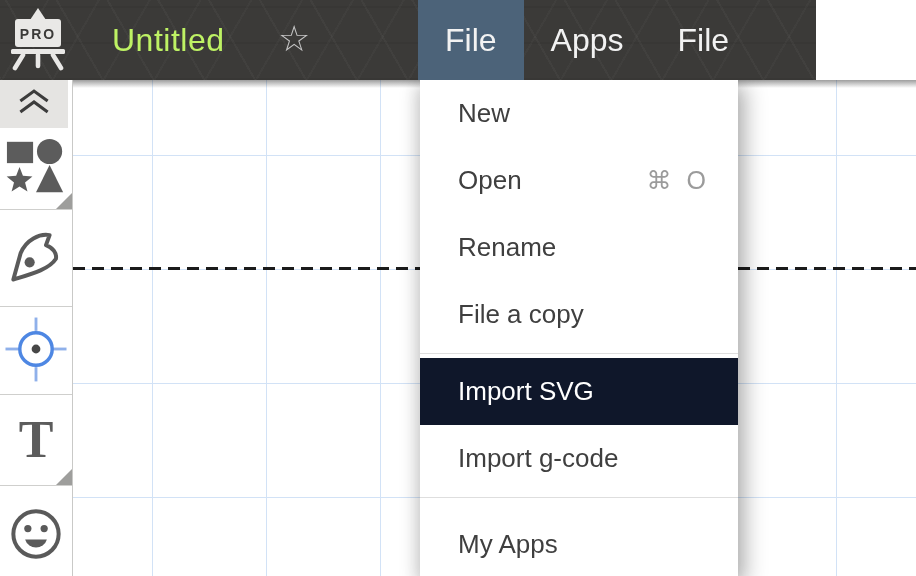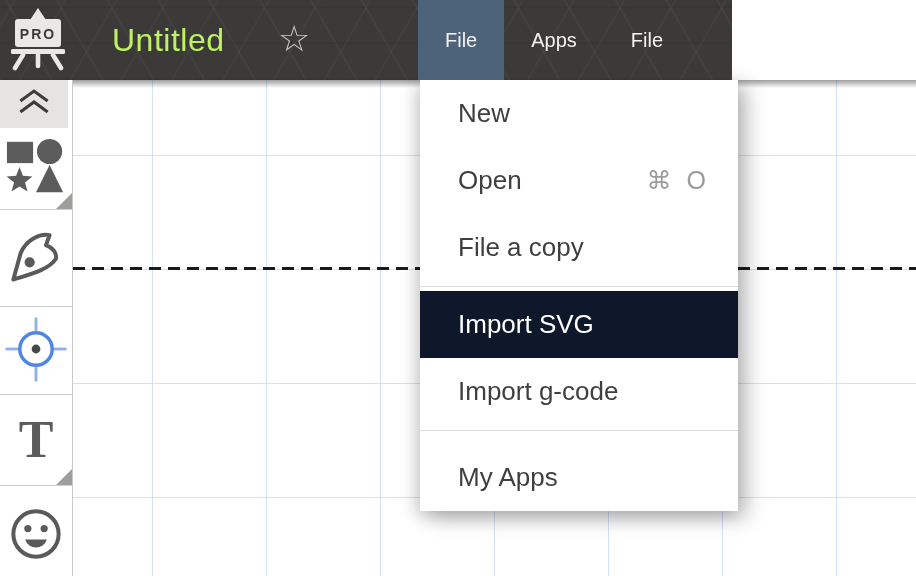--- a/index.html
+++ b/index.html
@@ -4,21 +4,21 @@
 <style>
   * { margin:0; padding:0; box-sizing:border-box; }
   html,body { width:916px; height:576px; }
   body {
     position:relative; overflow:hidden; background:#fff;
     font-family:"Liberation Sans", sans-serif;
   }
 
   
   .header {
-    position:absolute; top:0; left:0; width:732px; height:80px;
+    position:absolute; top:0; left:0; width:816px; height:80px;
     background-color:#3b3a38; z-index:30;
   }
   .header::before {
     content:""; position:absolute; inset:0; pointer-events:none;
     background-image:
       repeating-linear-gradient(60deg,  rgba(255,255,255,0.03) 0 2px, transparent 2px 44px),
       repeating-linear-gradient(-60deg, rgba(255,255,255,0.025) 0 2px, transparent 2px 44px),
       repeating-linear-gradient(0deg,   rgba(0,0,0,0.06) 0 2px, transparent 2px 36px);
   }
   .logo { position:absolute; left:10px; top:7px; width:56px; height:64px; }
@@ -31,21 +31,21 @@
     position:absolute; left:278px; top:0; height:78px;
     display:flex; align-items:center;
     color:#c6c6c6; font-size:36px;
   }
   .menubar {
     position:absolute; left:418px; top:0; height:80px;
     display:flex; align-items:stretch;
   }
   .menubar-item {
     display:flex; align-items:center; padding:0 27px;
-    color:#f2f2f2; font-size:20px; cursor:pointer; position:relative;
+    color:#f2f2f2; font-size:32px; cursor:pointer; position:relative;
   }
   .menubar-item.active { background:#4c6379; }
 
   
   .toolbar {
     position:absolute; left:0; top:80px; bottom:0; width:73px;
     background:#ffffff; border-right:1px solid #c9c9c7; z-index:10;
   }
   .collapse-panel {
     width:68px; height:48px; background:#e5e4e2;
@@ -217,20 +217,23 @@
 <div class="dropdown">
   <div class="menu-group">
     <div class="menu-item">
       <span>New</span>
     </div>
     <div class="menu-item">
       <span>Open</span>
       <span class="shortcut">⌘ O</span>
     </div>
     <div class="menu-item">
+      <span>Rename</span>
+    </div>
+    <div class="menu-item">
       <span>File a copy</span>
     </div>
   </div>
 
   <div class="separator"></div>
 
   <div class="menu-group">
     <div class="menu-item active">
       <span>Import SVG</span>
     </div>

